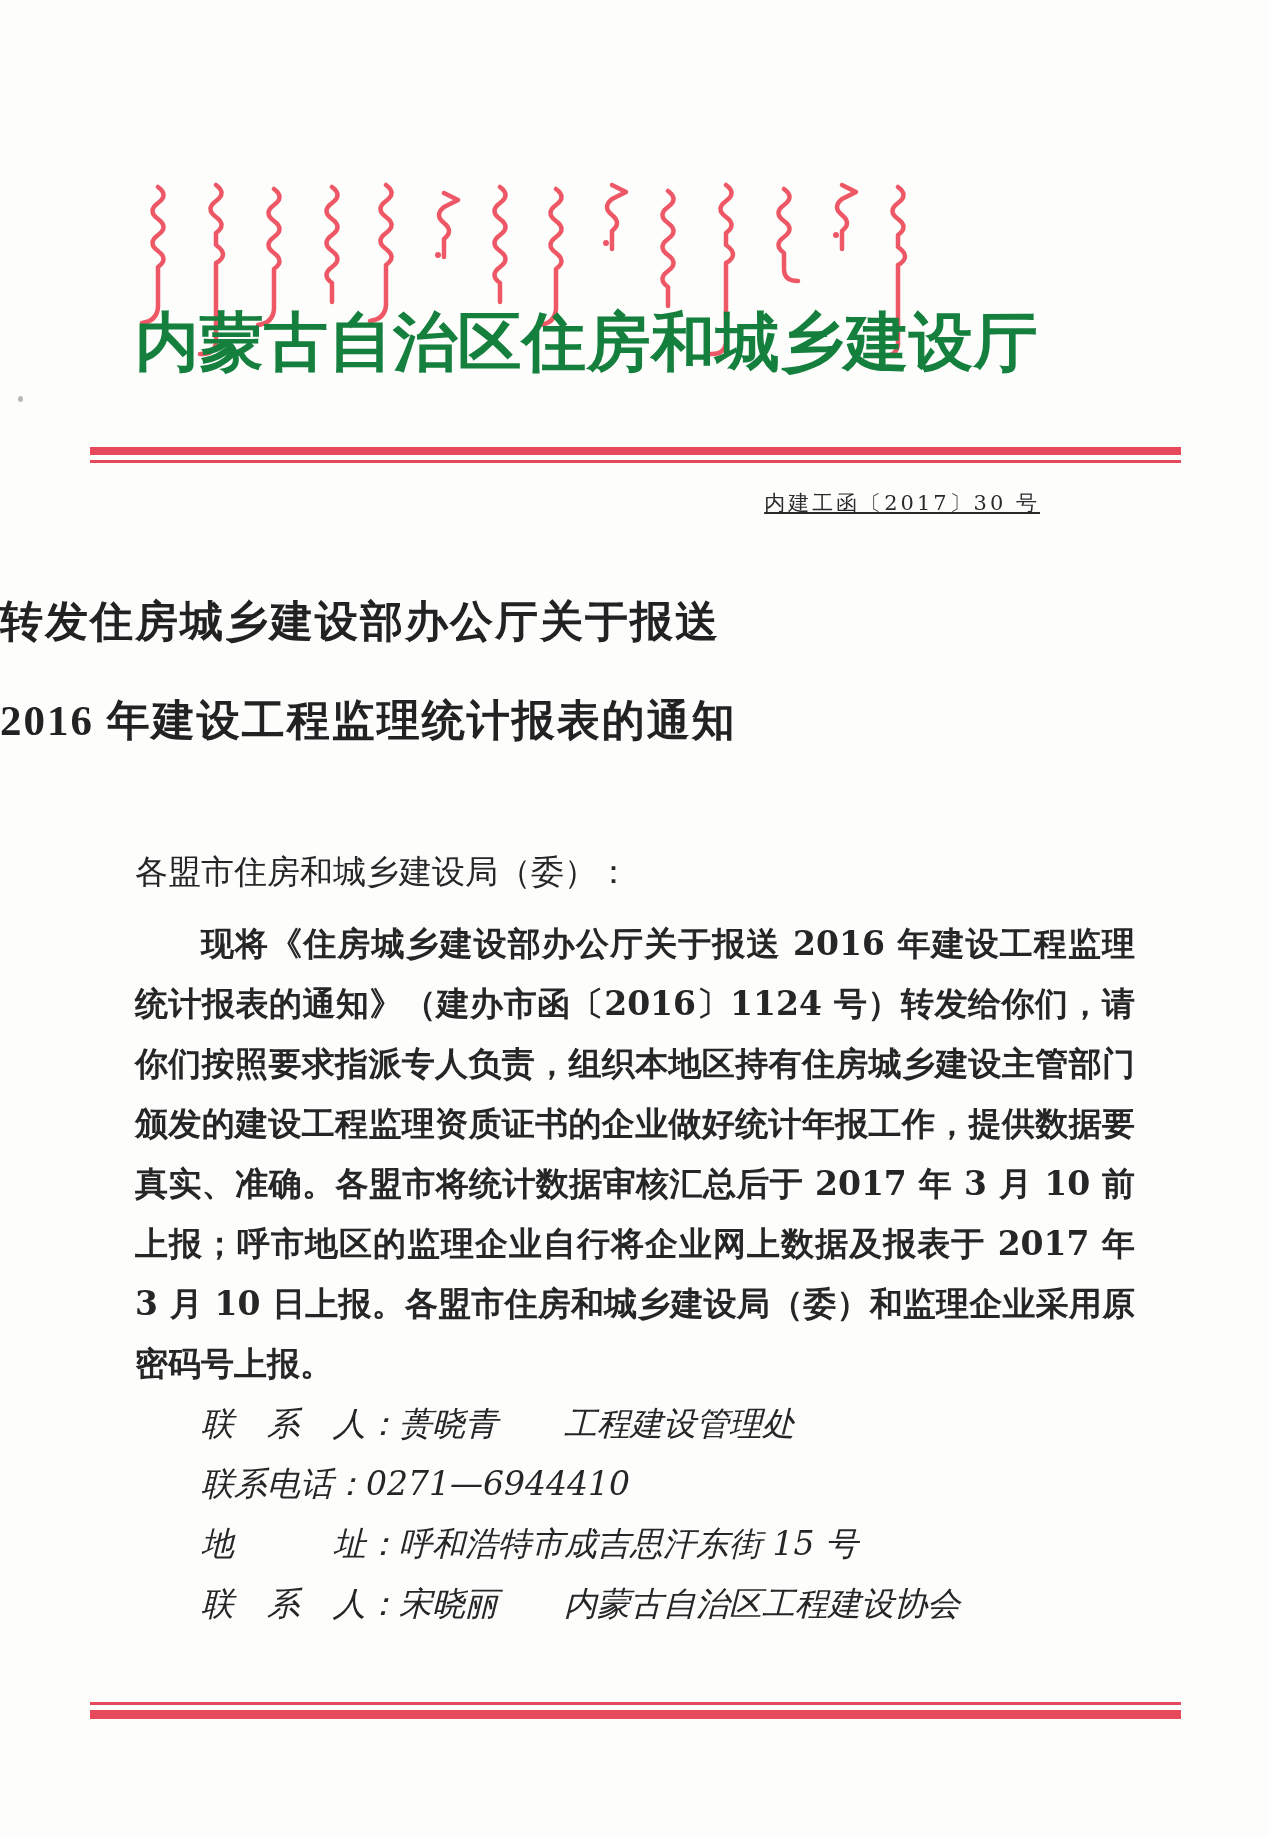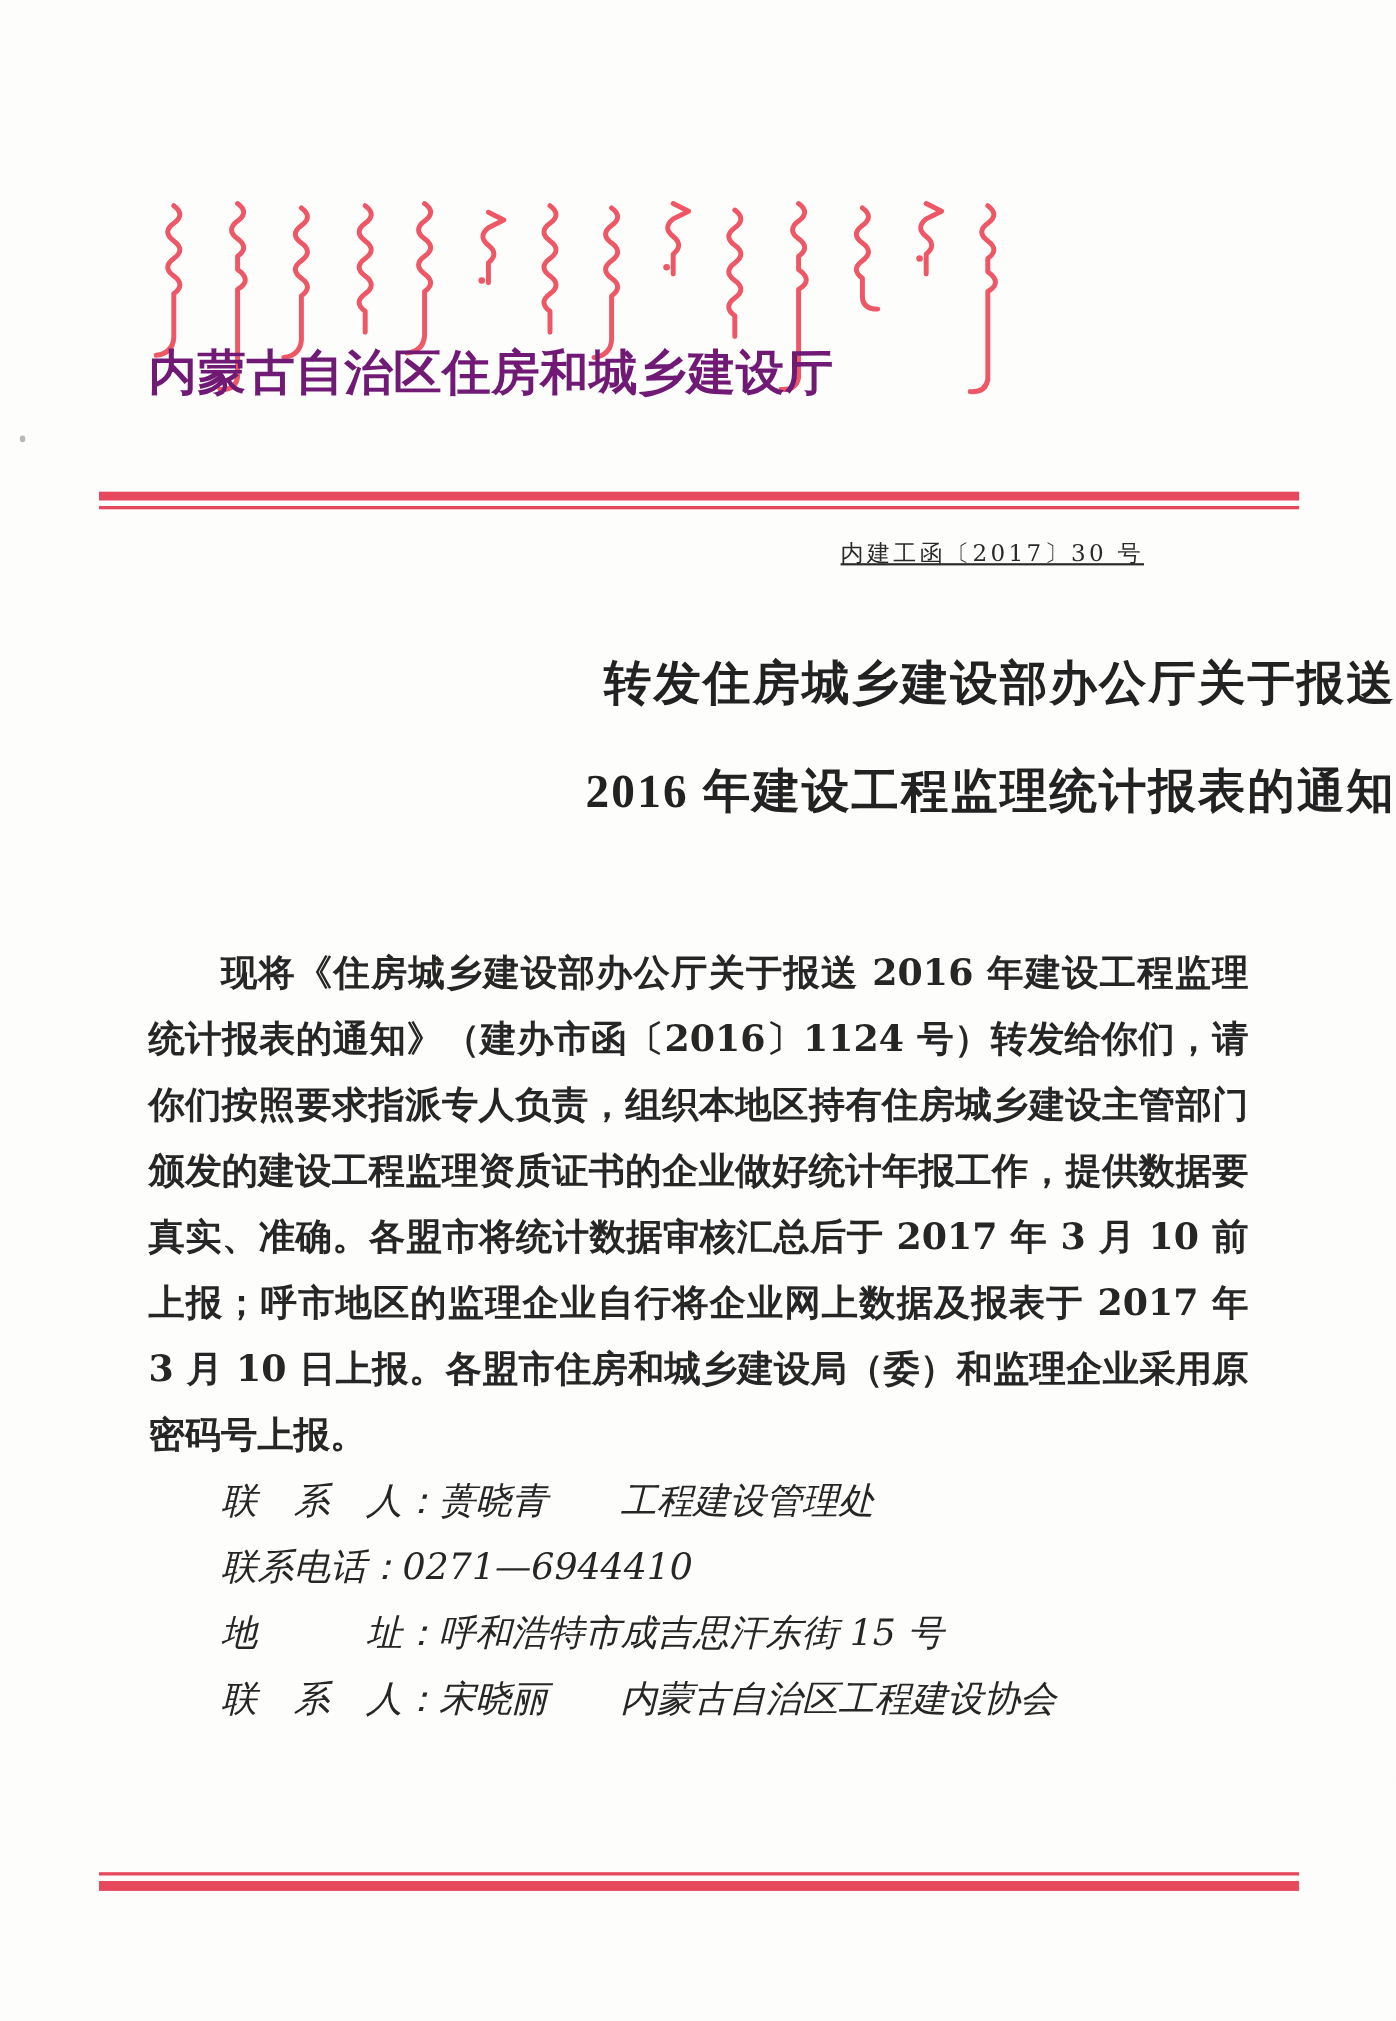--- a/index.html
+++ b/index.html
@@ -16,44 +16,44 @@
     color:#1e1e1e;
   }
   
   .mongolian{
     position:absolute;top:183px;left:150px;width:800px;height:170px;
   }
   .mongolian svg{overflow:visible;display:block;}
   
   .agency{
     position:absolute;top:298px;left:135px;margin:0;
-    font-size:44px;line-height:90px;font-weight:bold;
+    font-size:64px;line-height:90px;font-weight:bold;
     letter-spacing:0.5px;white-space:nowrap;
-    color:#701a75;
-    font-family:Liberation Mono, monospace;
+    color:#15803d;
+    font-family:Liberation Serif, serif;
   }
   
   .rule{position:absolute;left:90px;right:88px;}
   .rule-top{top:447px;}
   .rule-top .bar-thick{height:8px;background:#e6485c;}
   .rule-top .bar-gap{height:5px;}
   .rule-top .bar-thin{height:3px;background:#e6485c;}
   .rule-bottom{top:1702px;}
   .rule-bottom .bar-thin{height:3px;background:#e6485c;}
   .rule-bottom .bar-gap{height:5px;}
   .rule-bottom .bar-thick{height:9px;background:#e6485c;}
   
   .docnum{
     position:absolute;top:489px;right:229px;
     font-size:21px;letter-spacing:3px;color:#2a2a2a;white-space:nowrap;text-decoration:underline;
   }
   
   .doc-title{
     position:absolute;top:572px;left:0;width:100%;
-    text-align:right;font-weight:bold;color:#222;
+    text-align:left;font-weight:bold;color:#222;
     font-size:43px;line-height:99px;letter-spacing:2px;
     font-family:"Liberation Serif","DejaVu Serif",serif;
   }
   
   .body-block{
     position:absolute;top:842px;left:135px;width:1000px;
     font-size:33px;line-height:60px;color:#262626;
     text-align:justify;
   }
   .salutation{margin:0;}
@@ -118,20 +118,21 @@
   </div>
 
   <div class="docnum">内建工函〔2017〕30 号</div>
 
   <div class="doc-title">
     <div>转发住房城乡建设部办公厅关于报送</div>
     <div>2016 年建设工程监理统计报表的通知</div>
   </div>
 
   <div class="body-block">
+    <p class="salutation">各盟市住房和城乡建设局（委）：</p>
     <p class="para">现将《住房城乡建设部办公厅关于报送 2016 年建设工程监理统计报表的通知》（建办市函〔2016〕1124 号）转发给你们，请你们按照要求指派专人负责，组织本地区持有住房城乡建设主管部门颁发的建设工程监理资质证书的企业做好统计年报工作，提供数据要真实、准确。各盟市将统计数据审核汇总后于 2017 年 3 月 10 前上报；呼市地区的监理企业自行将企业网上数据及报表于 2017 年 3 月 10 日上报。各盟市住房和城乡建设局（委）和监理企业采用原密码号上报。</p>
     <div class="contacts">
       <p>联　系　人：蒉晓青　　工程建设管理处</p>
       <p>联系电话：0271—6944410</p>
       <p>地　　　址：呼和浩特市成吉思汗东街 15 号</p>
       <p>联　系　人：宋晓丽　　内蒙古自治区工程建设协会</p>
     </div>
   </div>
 
   <div class="rule rule-bottom">

